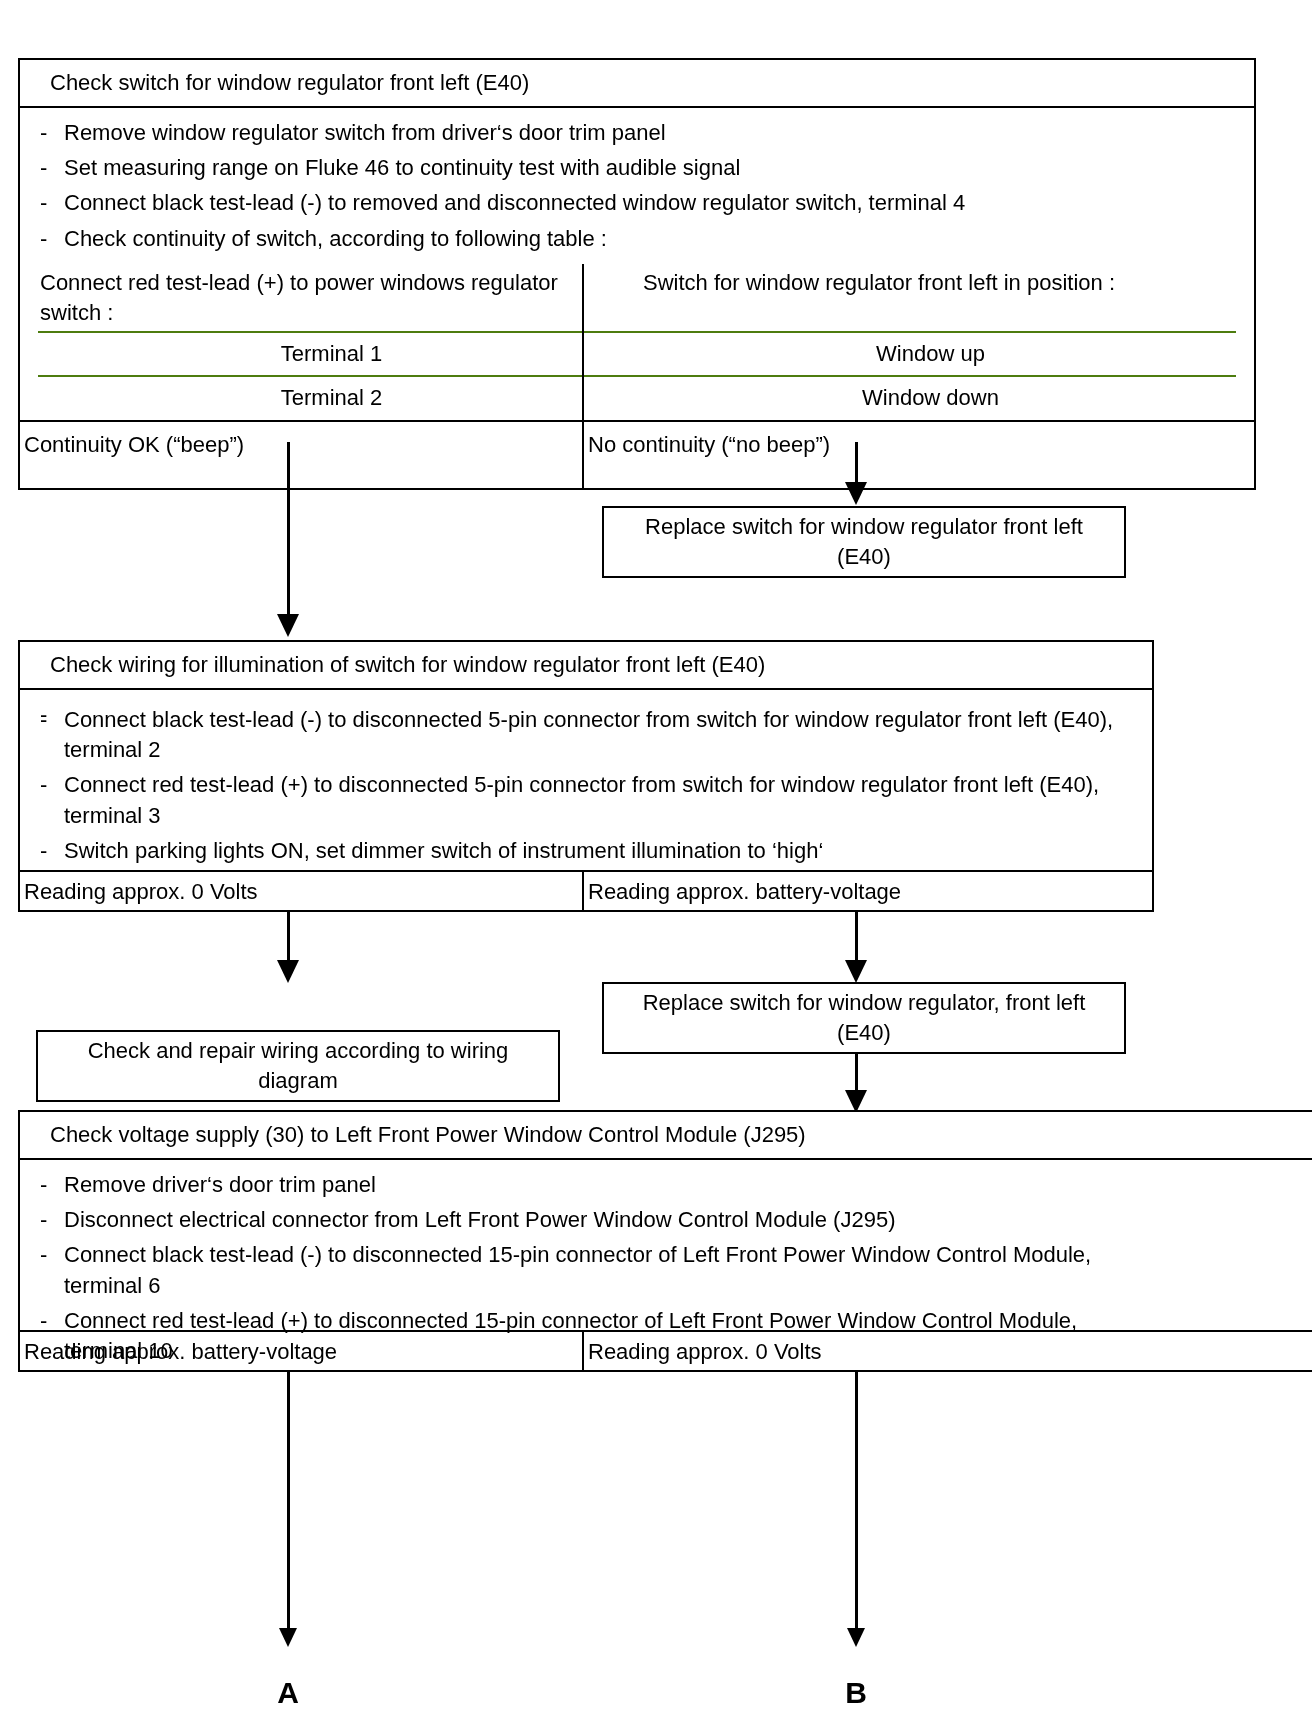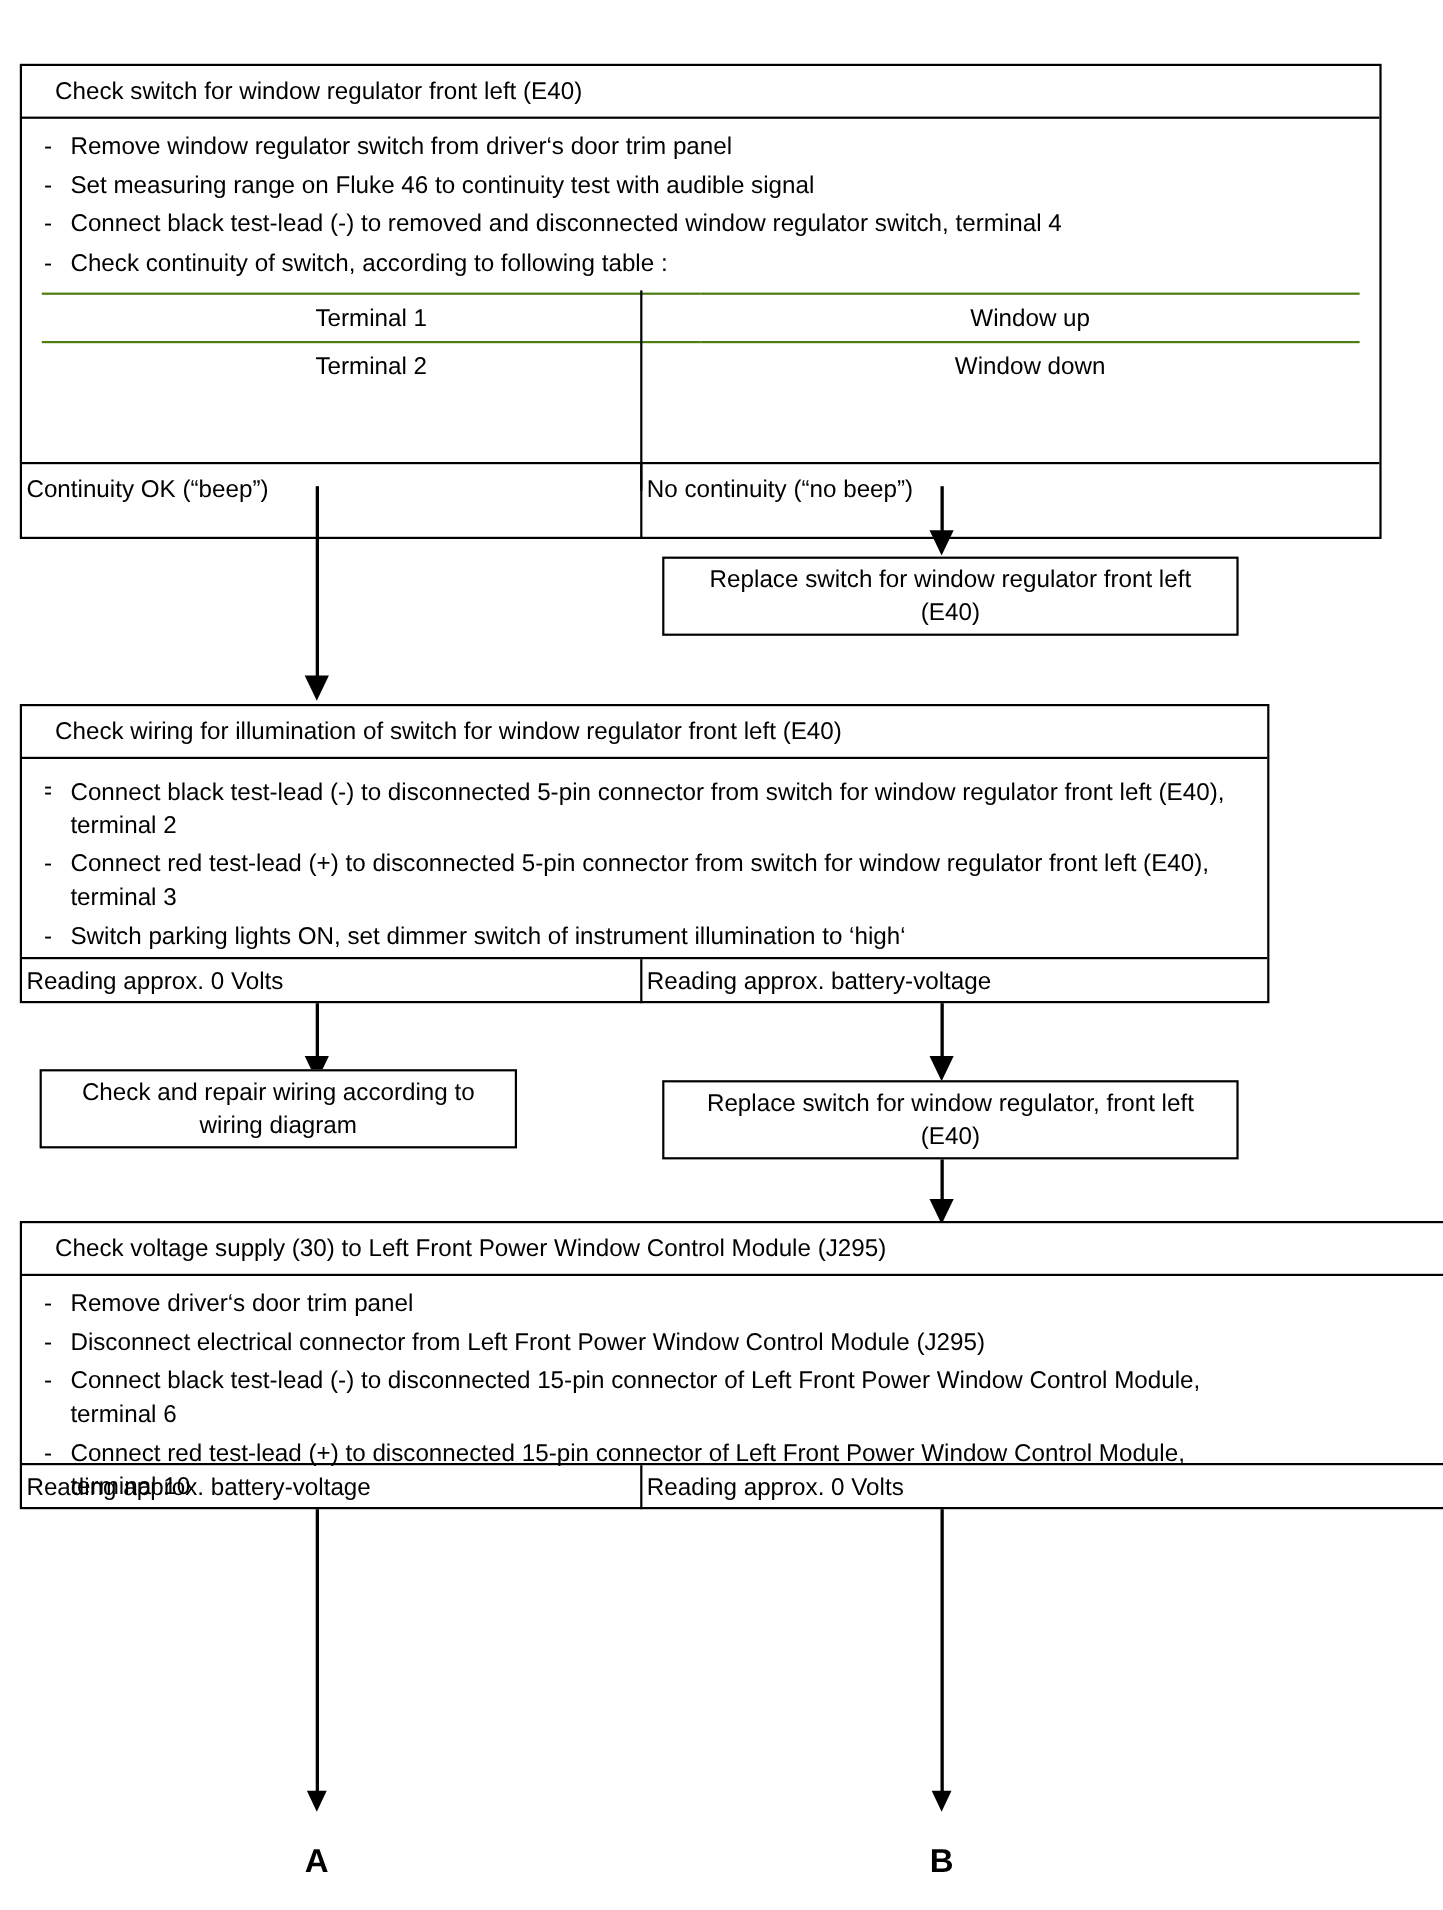--- a/index.html
+++ b/index.html
@@ -164,20 +164,24 @@
         <span class="dash">-</span>
         <span>Connect black test-lead (-) to removed and disconnected window regulator switch, terminal 4</span>
       </div>
       <div class="step" style="margin-bottom:12px;">
         <span class="dash">-</span>
         <span>Check continuity of switch, according to following table :</span>
       </div>
 
       <table class="subtable">
         <tbody>
+            <tr>
+          <td style="width:555px; padding-right:30px;">Connect red test-lead (+) to power windows regulator switch :</td>
+          <td class="rightcell">Switch for window regulator front left in position :</td>
+        </tr>
         <tr class="ruled">
           <td>Terminal 1</td>
           <td>Window up</td>
         </tr>
         <tr class="ruled">
           <td>Terminal 2</td>
           <td>Window down</td>
         </tr>
       </tbody>
         </table>
@@ -228,21 +232,21 @@
       <div class="resultcell" style="width:568px; padding-top:6px; padding-bottom:6px;">Reading approx. battery-voltage</div>
     </div>
   </div>
 
   <div class="vline" style="left:287px; top:912px; height:52px;"></div>
   <div class="arrowhead" style="left:277px; top:960px;"></div>
 
   <div class="vline" style="left:855px; top:912px; height:52px;"></div>
   <div class="arrowhead" style="left:845px; top:960px;"></div>
 
-  <div class="leafbox" style="left:36px; top:972px; width:434px; height:72px;">
+  <div class="leafbox" style="left:36px; top:1030px; width:524px; height:72px;">
     <span>Check and repair wiring according to wiring diagram</span>
   </div>
 
   <div class="leafbox" style="left:602px; top:982px; width:524px; height:72px;">
     <span>Replace switch for window regulator, front left (E40)</span>
   </div>
 
   <div class="vline" style="left:855px; top:1054px; height:48px;"></div>
   <div class="arrowhead" style="left:845px; top:1090px;"></div>
 

